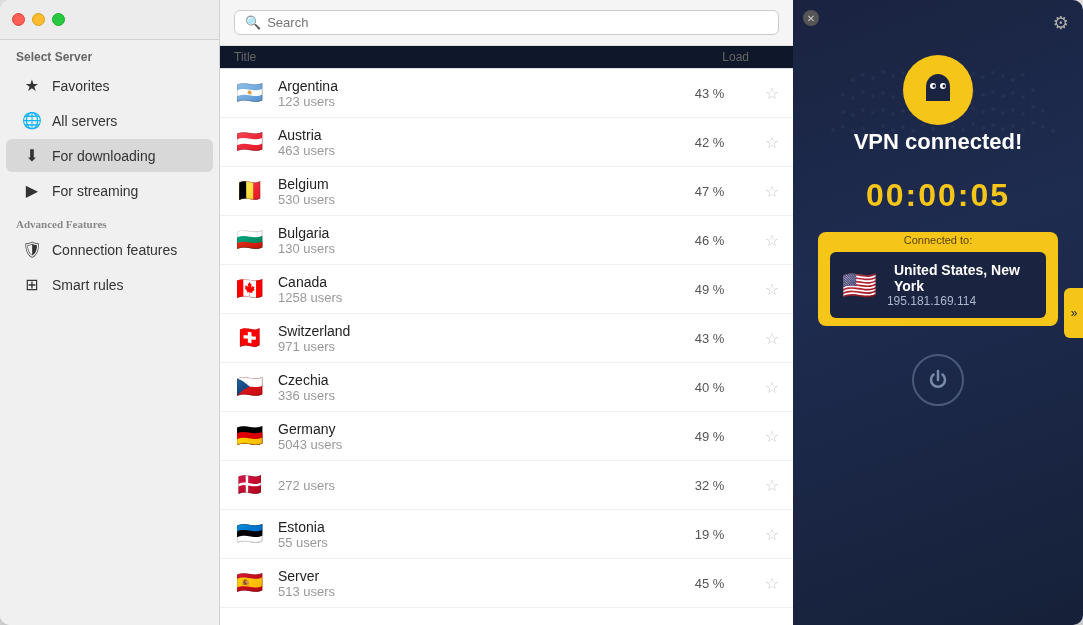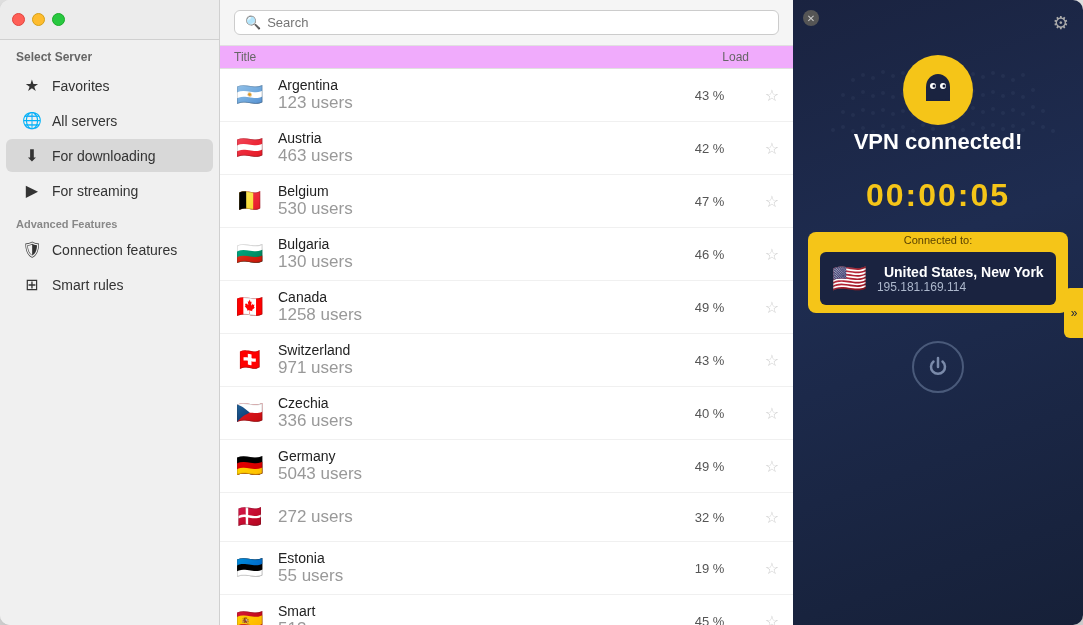--- a/index.html
+++ b/index.html
@@ -80,20 +80,21 @@
       width: 20px;
       text-align: center;
     }
 
     .advanced-label {
       padding: 10px 16px 2px 16px;
       font-size: 11px;
       font-weight: 600;
       color: #888;
       text-transform: none;
+      font-family: Liberation Serif, serif;
     }
 
     
     .main-content {
       flex: 1;
       display: flex;
       flex-direction: column;
       background: #fff;
     }
 
@@ -127,21 +128,21 @@
 
     .search-icon-char {
       color: #999;
       font-size: 13px;
     }
 
     .table-header {
       display: flex;
       align-items: flex-start;
       padding: 4px 14px;
-      background: #f0abfc;
+      background: #0f172a;
       border-bottom: 1px solid #e0e0e0;
       font-size: 12px;
       color: #666;
       font-weight: 500;
       gap: 20px;
     }
 
     .col-title { flex: 1; }
     .col-load { width: 80px; text-align: right; padding-right: 30px; }
 
@@ -174,21 +175,21 @@
       flex: 1;
     }
 
     .server-name {
       font-size: 14px;
       color: #222;
       font-weight: 500;
     }
 
     .server-users {
-      font-size: 17px;
+      font-size: 13px;
       color: #999;
     }
 
     .server-load {
       width: 60px;
       text-align: left;
       font-size: 13px;
       color: #555;
       margin-right: 10px;
     }
@@ -274,21 +275,21 @@
       letter-spacing: 2px;
       font-variant-numeric: tabular-nums;
       z-index: 5;
     }
 
     .connected-box {
       background: #f5c518;
       border-radius: 8px;
       padding: 2px 12px 8px 12px;
       margin-top: 18px;
-      width: 260px;
+      width: 240px;
       z-index: 5;
     }
 
     .connected-to-label {
       font-size: 11px;
       color: #5a4200;
       text-align: center;
       font-weight: 500;
       margin-bottom: 6px;
     }
@@ -508,21 +509,21 @@
       <div class="server-info">
         <div class="server-name">Estonia</div>
         <div class="server-users">55 users</div>
       </div>
       <div class="server-load">19 %</div>
       <span class="star-icon">☆</span>
     </div>
         <div class="server-row">
       <div class="flag">🇪🇸</div>
       <div class="server-info">
-        <div class="server-name">Smart</div>
+        <div class="server-name">Server</div>
         <div class="server-users">513 users</div>
       </div>
       <div class="server-load">45 %</div>
       <span class="star-icon">☆</span>
     </div>
       </div>
   </div>
 
   <div class="right-panel">
 

